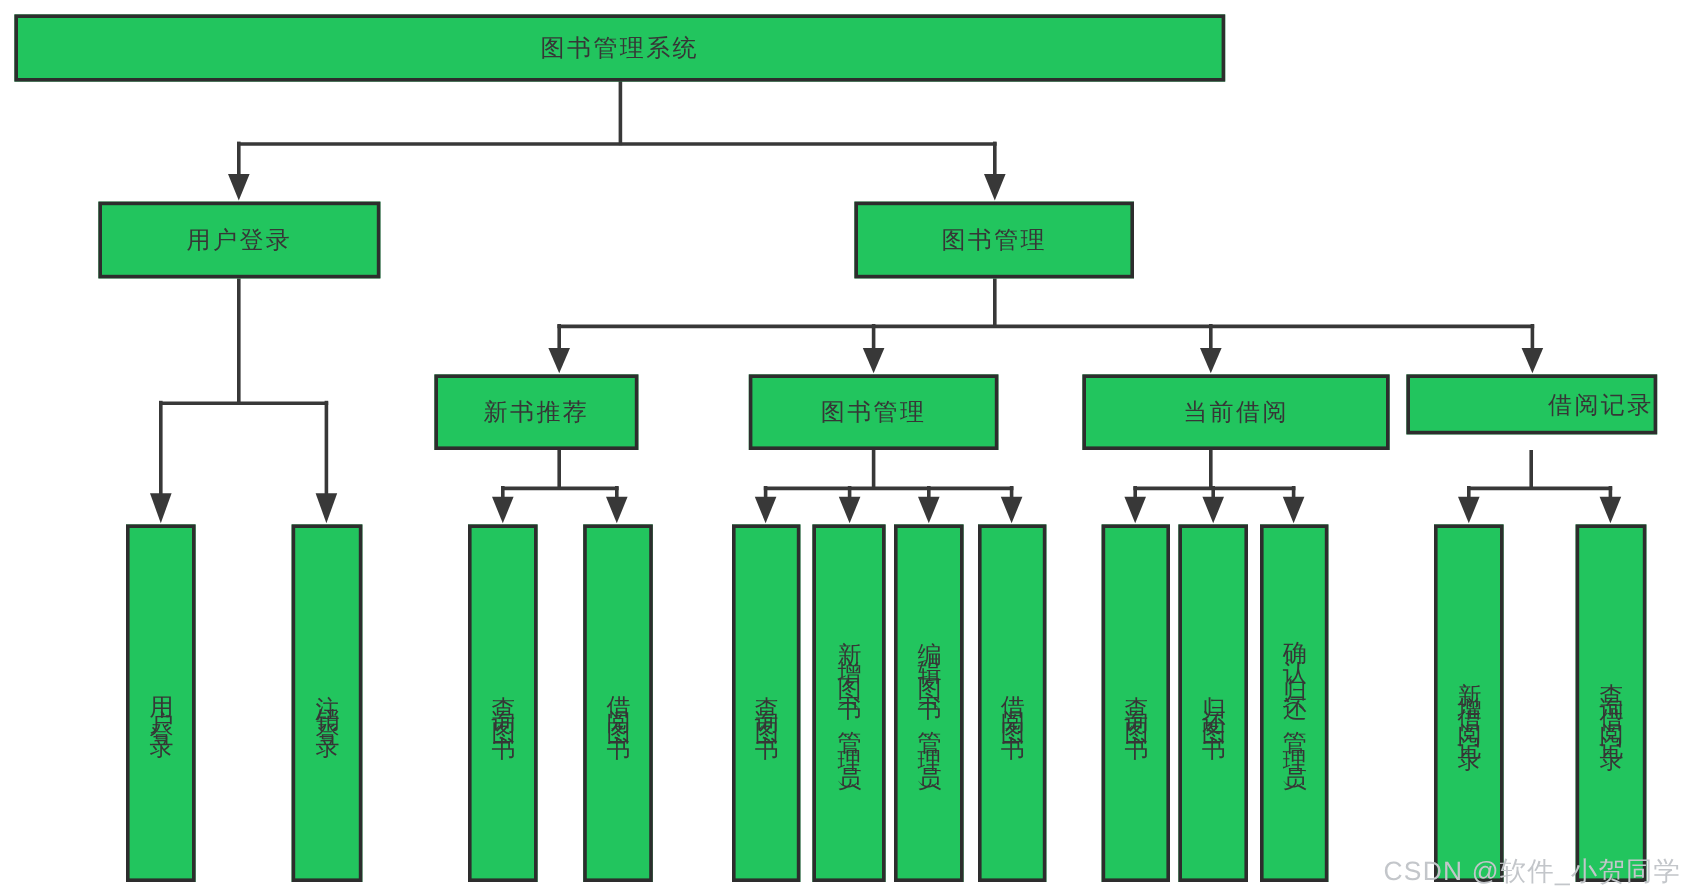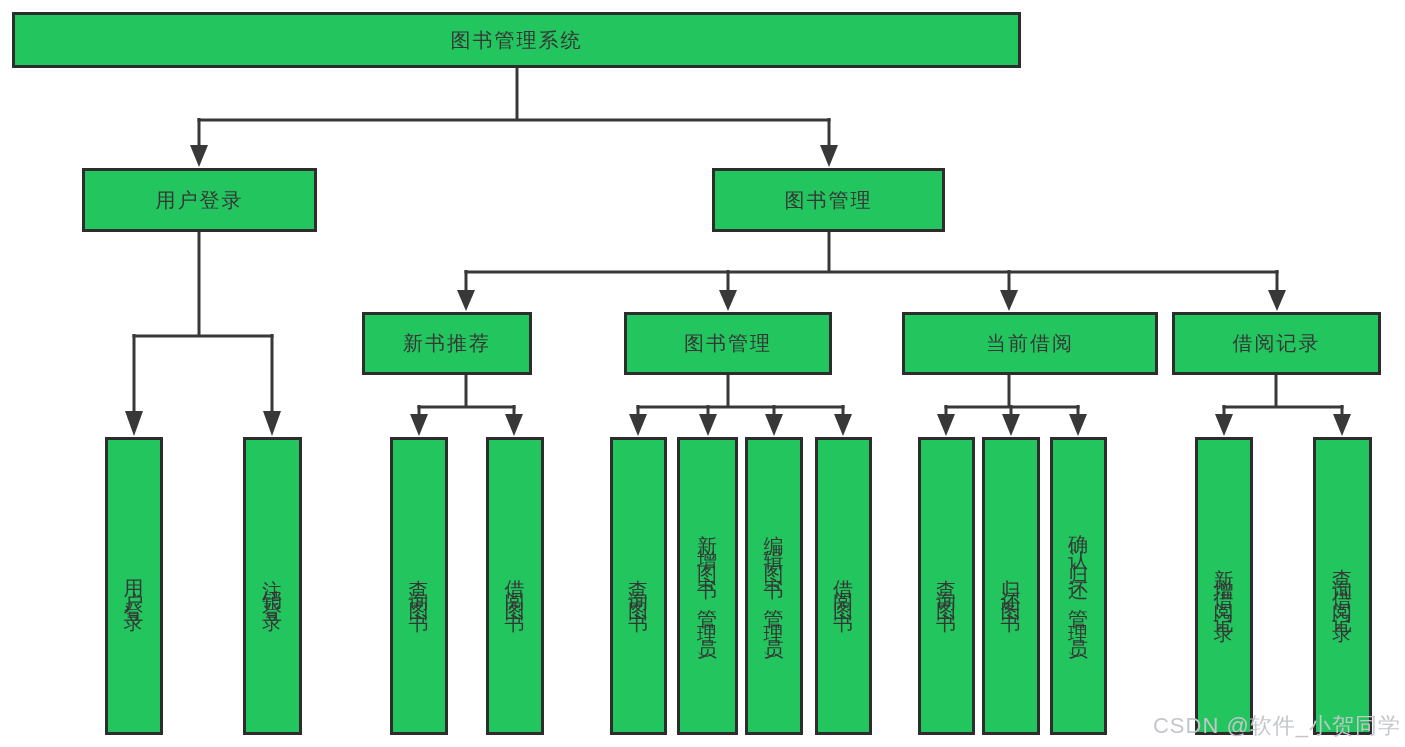--- a/index.html
+++ b/index.html
@@ -49,21 +49,21 @@
   .box.v.fill span {
     letter-spacing: 15px;
   }
   
   #n-root   { left: 12px;  top: 12px;  width: 1009px; height: 56px; }
   #n-login  { left: 82px;  top: 168px; width: 235px;  height: 64px; }
   #n-mgmt   { left: 712px; top: 168px; width: 233px;  height: 64px; }
   #n-rec    { left: 362px; top: 312px; width: 170px;  height: 63px; }
   #n-bb     { left: 624px; top: 312px; width: 208px;  height: 63px; }
   #n-cb     { left: 902px; top: 312px; width: 256px;  height: 63px; }
-  #n-br     { left: 1172px; top: 312px; width: 209px; height: 63px; }
+  #n-br     { left: 1172px; top: 312px; width: 209px; height: 50px; justify-content: flex-end; }
   .leaf     { top: 437px; height: 298px; }
   #f-login1 { left: 105px;  width: 58px; }
   #f-login2 { left: 243px;  width: 59px; }
   #f-rec1   { left: 390px;  width: 58px; }
   #f-rec2   { left: 486px;  width: 58px; }
   #f-bb1    { left: 610px;  width: 57px; }
   #f-bb2    { left: 677px;  width: 61px; }
   #f-bb3    { left: 745px;  width: 58px; }
   #f-bb4    { left: 815px;  width: 57px; }
   #f-cb1    { left: 918px;  width: 57px; }

